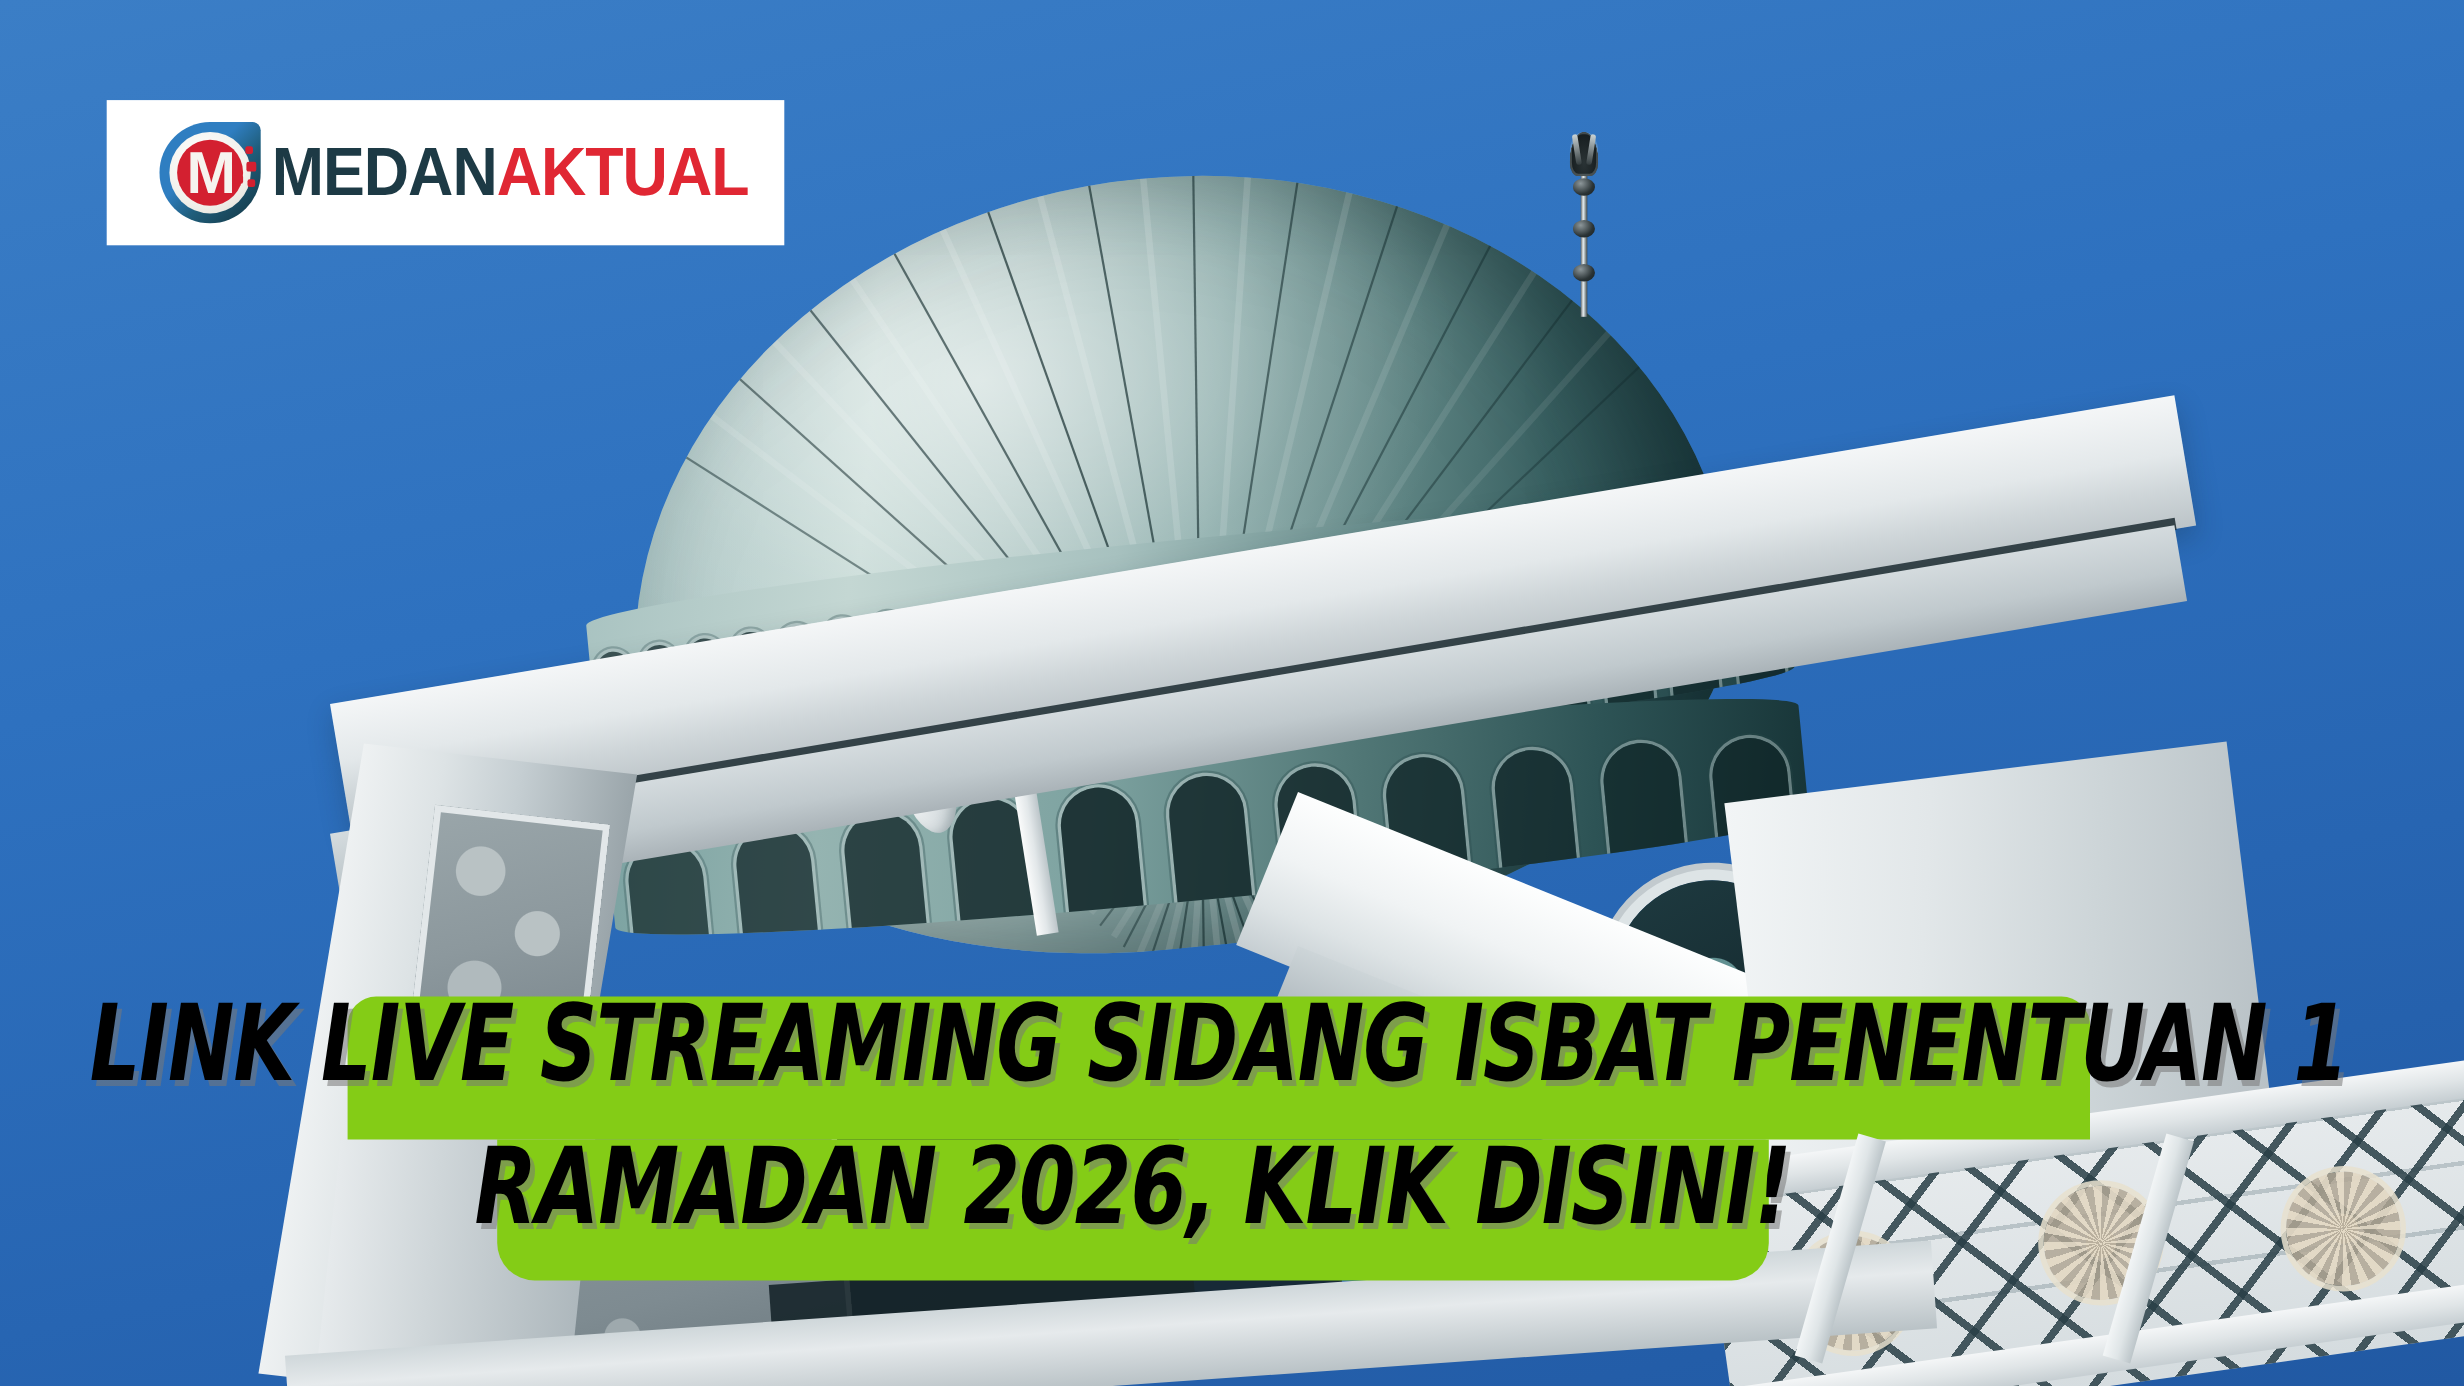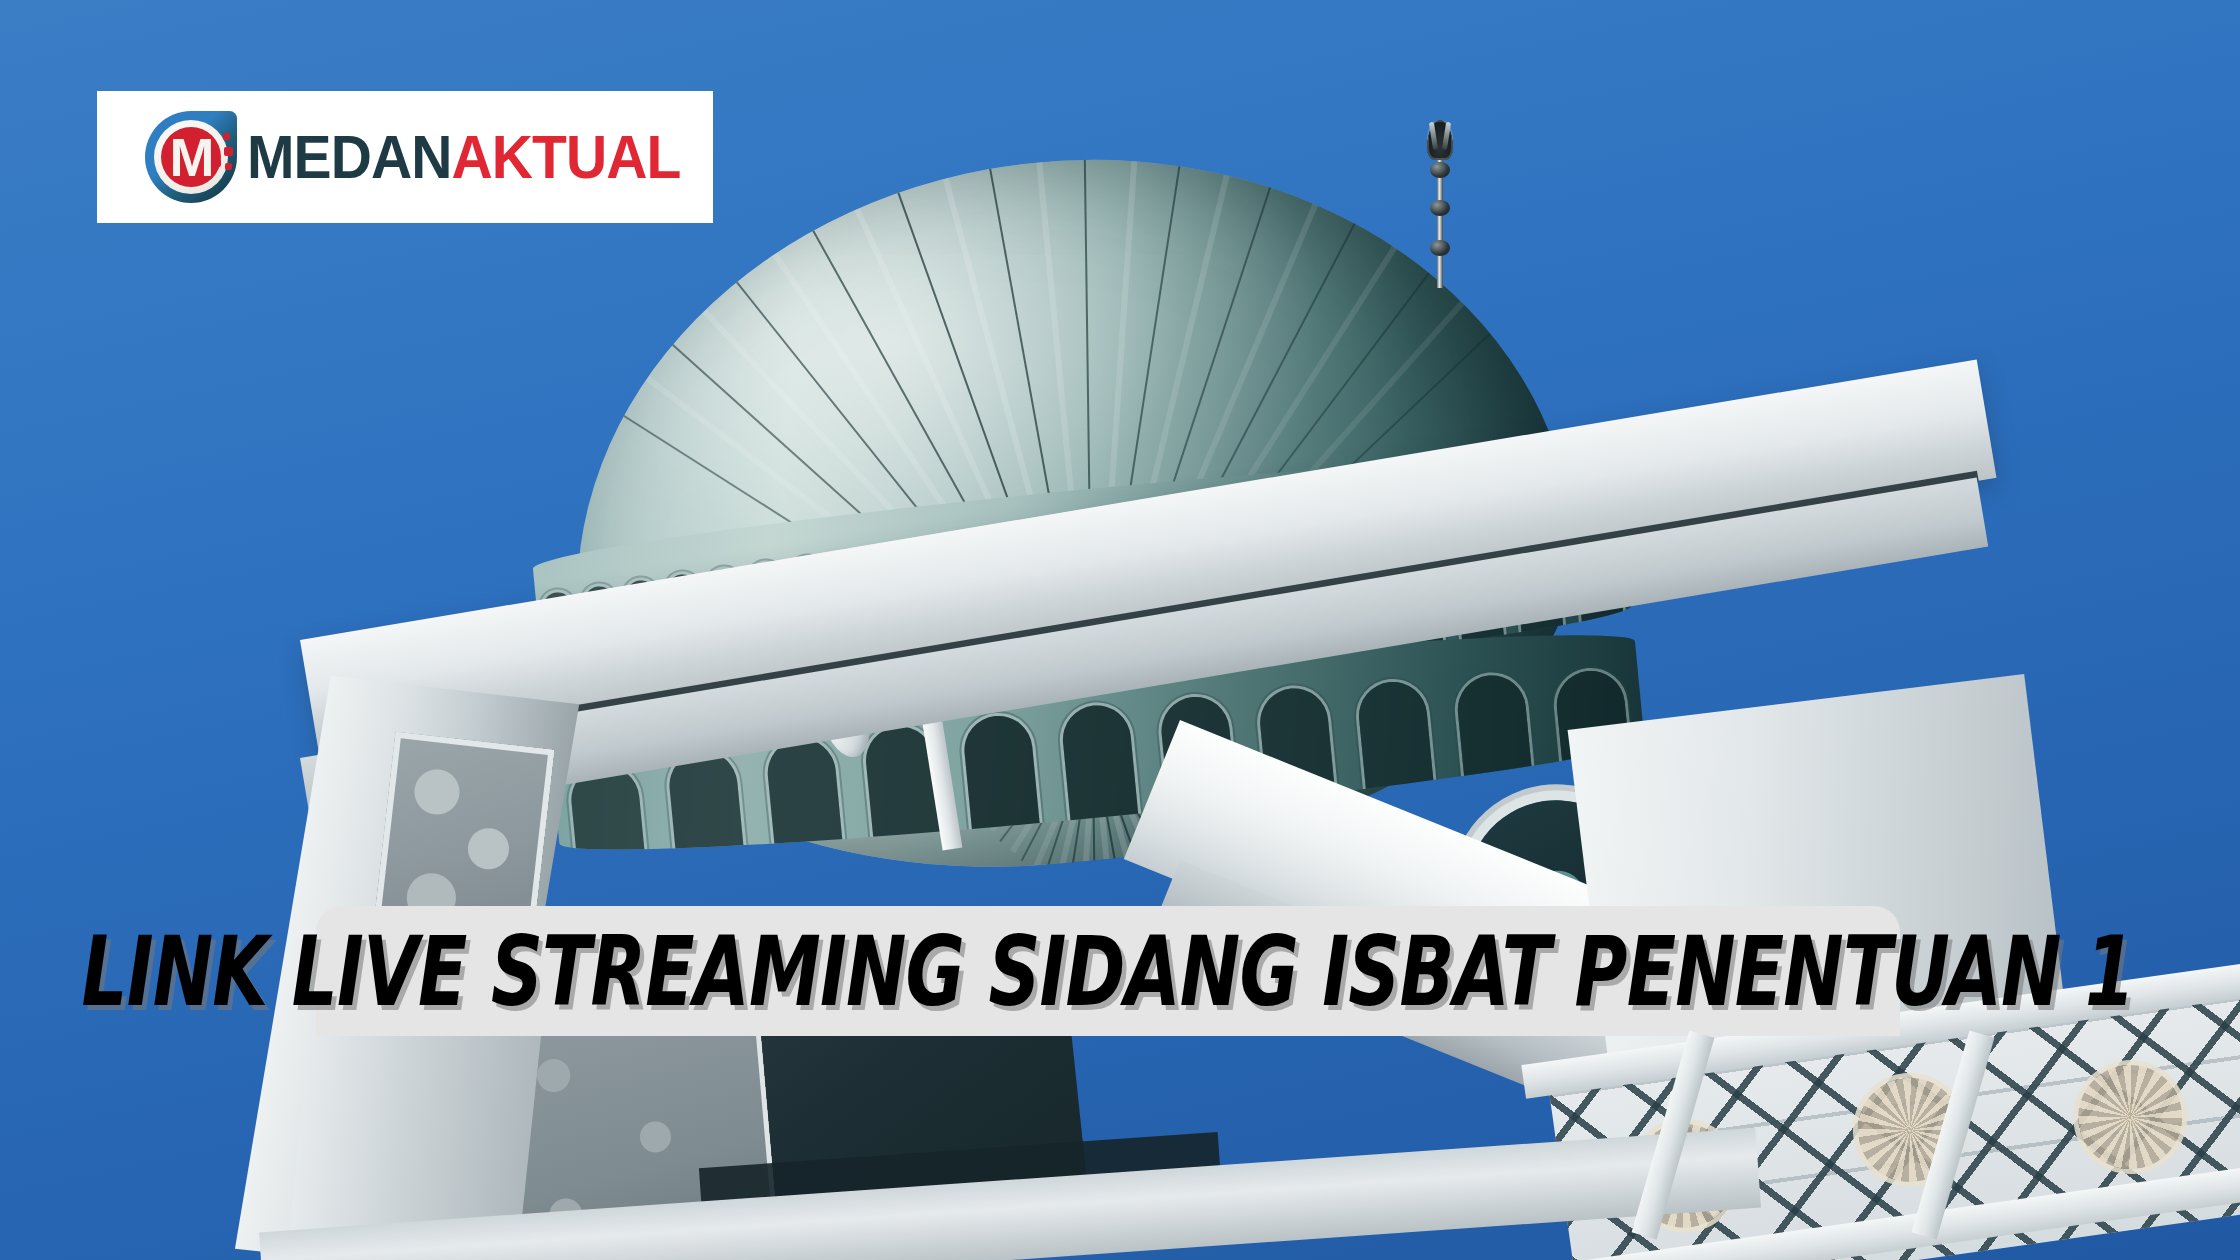--- a/index.html
+++ b/index.html
@@ -487,24 +487,24 @@
     white-space: nowrap;
     transform: scaleX(0.92);
     transform-origin: left center;
   }
   .logo-word .w1 { color: #1d3a45; }
   .logo-word .w2 { color: #e02733; }
 
   
   .banner {
     position: absolute;
-    background: #e5e5e5;
+    background: #84cc16;
     border-radius: 26px;
     display: flex;
-    align-items: center;
+    align-items: flex-start;
     justify-content: center;
     box-sizing: border-box;
   }
   .banner.l1 {
     left: 316px;
     top: 906px;
     width: 1584px;
     height: 130px;
     border-radius: 26px 26px 0 0;
   }
@@ -695,16 +695,19 @@
       </div>
     </div>
     <div class="logo-word">
       <span class="w1">MEDAN</span><span class="w2">AKTUAL</span>
     </div>
   </div>
 
   <div class="banner l1">
     <div class="headline l1">LINK LIVE STREAMING SIDANG ISBAT PENENTUAN 1</div>
   </div>
+  <div class="banner l2">
+    <div class="headline l2">RAMADAN 2026, KLIK DISINI!</div>
+  </div>
 
 <div class="diag-strut" style="left: 1660px; top: 1030px; transform: rotate(16deg);"></div>
     <div class="diag-strut" style="left: 1940px; top: 1030px; transform: rotate(16deg);"></div>
   </div>
 
 </body></html>

